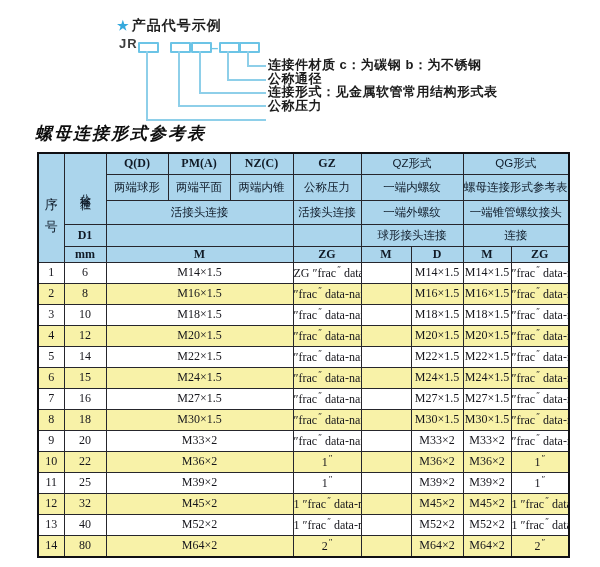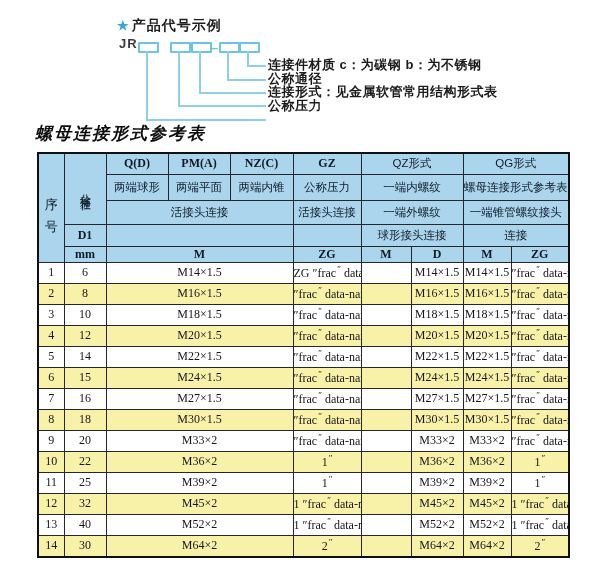--- a/index.html
+++ b/index.html
@@ -269,21 +269,21 @@
           <td>40</td>
           <td colspan="3">M52×2</td>
           <td>1 <span class="&lt;span">″</span>frac<span class="inch">″</span> data-name=fraction data-interactable=false&gt;fn&gt;1fd&gt;2</td>
           <td></td>
           <td>M52×2</td>
           <td>M52×2</td>
           <td>1 <span class="&lt;span">″</span>frac<span class="inch">″</span> data-name=fraction data-interactable=false&gt;fn&gt;1fd&gt;2</td>
         </tr>
         <tr class="alt">
           <td>14</td>
-          <td>30</td>
+          <td>80</td>
           <td colspan="3">M64×2</td>
           <td>2<span class="inch">″</span></td>
           <td></td>
           <td>M64×2</td>
           <td>M64×2</td>
           <td>2<span class="inch">″</span></td>
         </tr>
       </tbody>
   </table>
 

